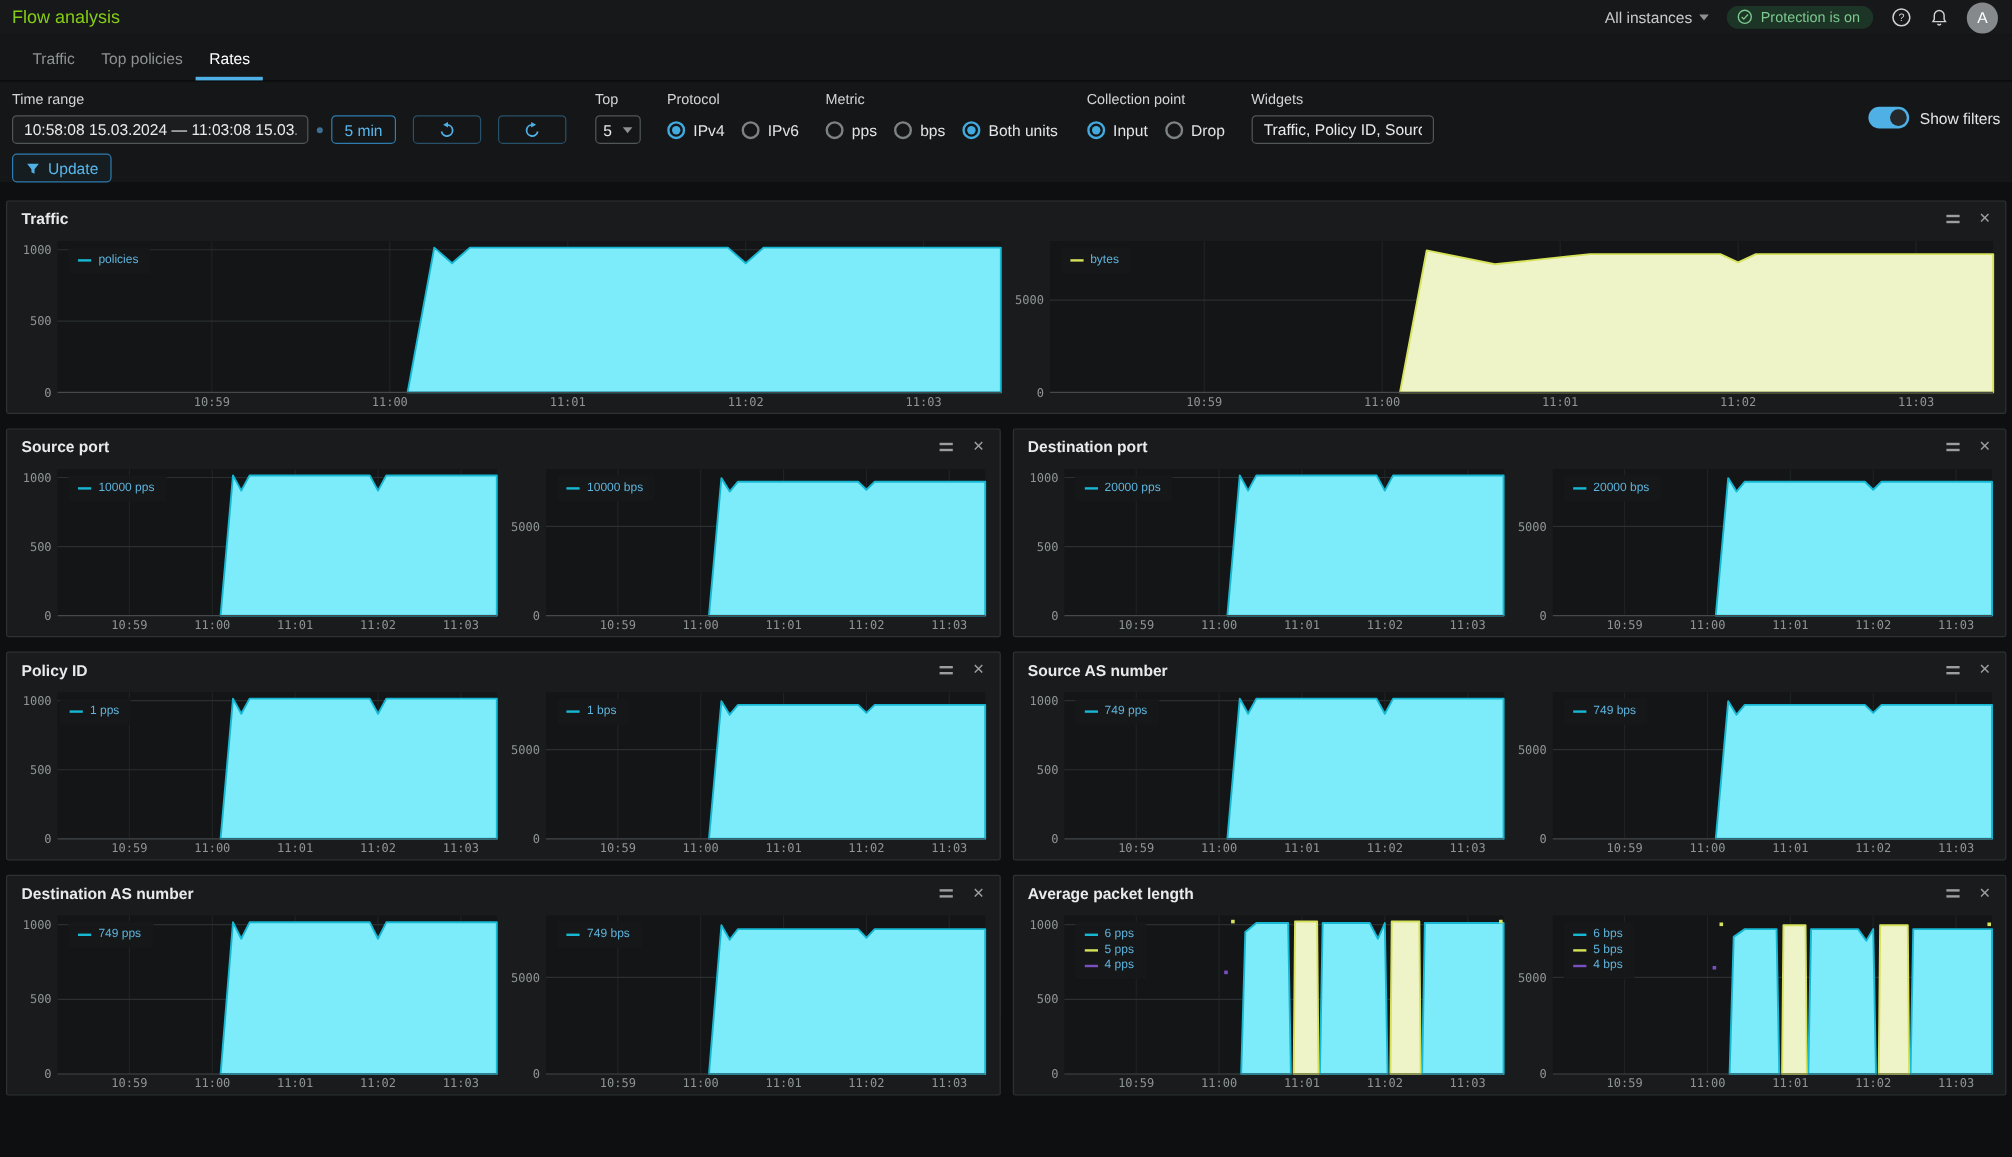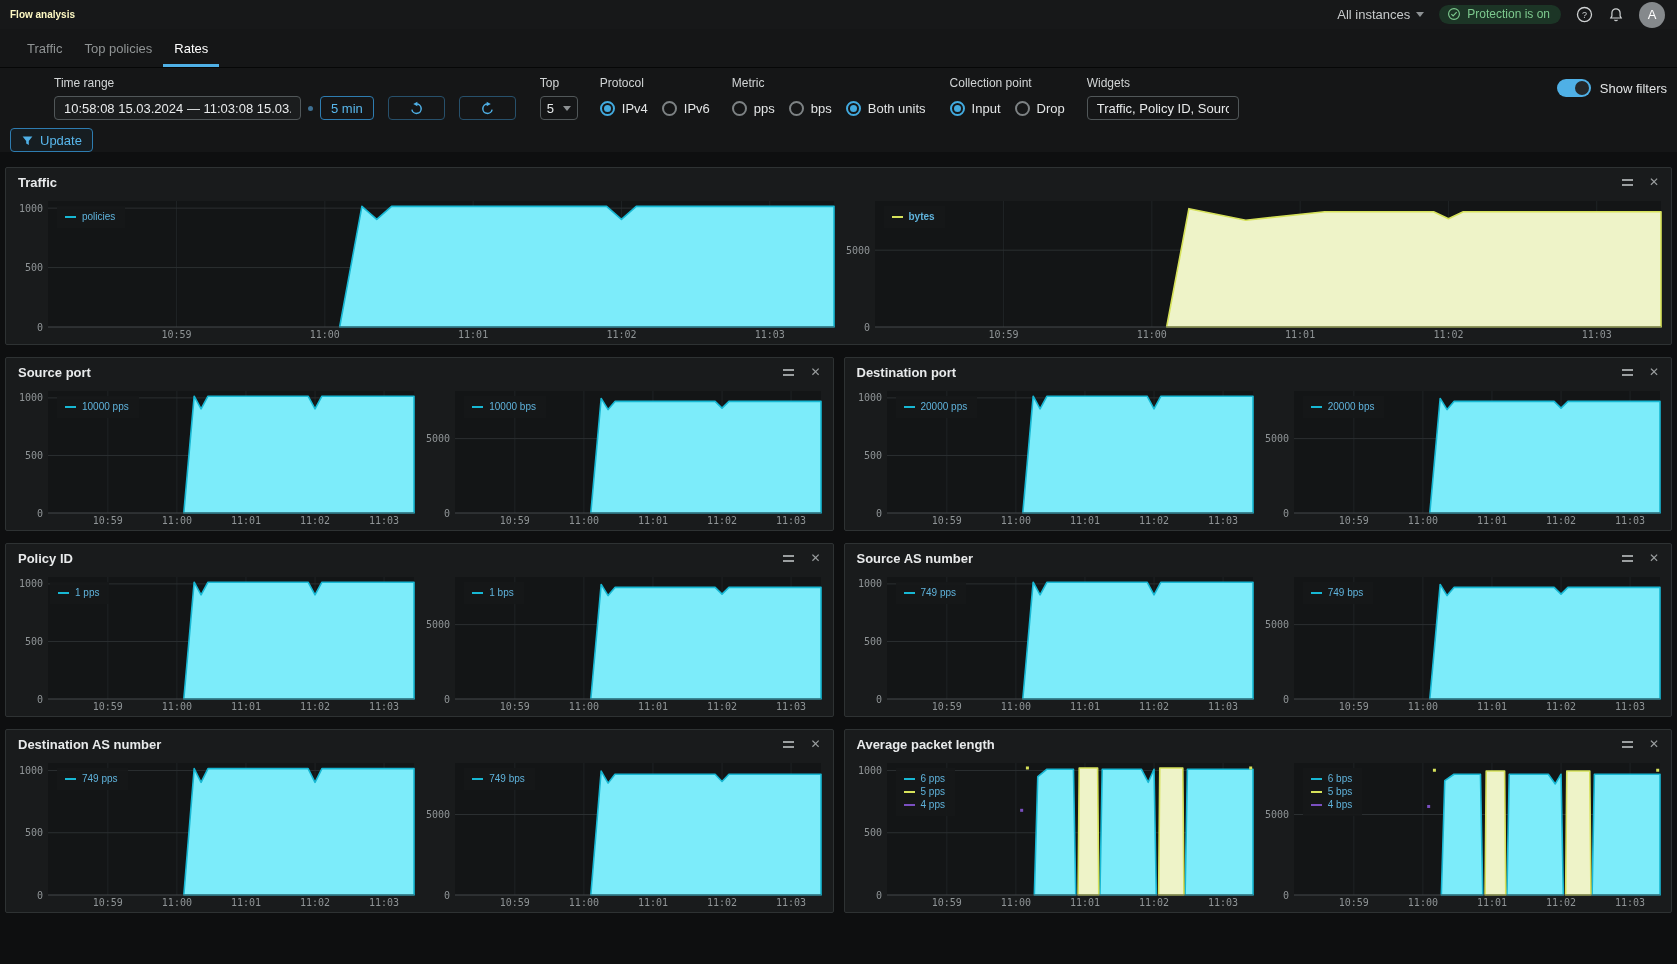--- a/index.html
+++ b/index.html
@@ -1,37 +1,37 @@
 <!DOCTYPE html>
 <html><head>
 <meta charset="utf-8">
 <style>
   * { margin:0; padding:0; box-sizing:border-box; }
   html,body { background:#0e0f10; }
   body { width:1677px; height:964px; overflow:hidden; font-family:"Liberation Sans",sans-serif; color:#e6e8e9; }
 
   
   .topbar { height:29px; background:#171819; display:flex; align-items:center; padding:0 12px 0 10px; }
-  .topbar-title { font-size:10px; font-weight:700; color:#fef9c3; }
+  .topbar-title { font-size:15px; font-weight:400; color:#84cc16; }
   .topbar-right { margin-left:auto; display:flex; align-items:center; gap:15px; }
   .instances { display:flex; align-items:center; gap:6px; font-size:13px; color:#c7cacb; cursor:pointer; }
   .caret { width:0; height:0; border-left:4px solid transparent; border-right:4px solid transparent; border-top:5px solid #8d9193; display:inline-block; }
   .pill { display:flex; align-items:center; gap:6px; background:#1c3526; color:#7dc98e; font-size:12px; padding:2px 11px 3px 8px; border-radius:10px; }
   .icon-btn { color:#cfd2d3; display:flex; align-items:center; cursor:pointer; }
   .avatar { width:26px; height:26px; border-radius:50%; background:#85898c; color:#fff; font-size:13px; display:flex; align-items:center; justify-content:center; cursor:pointer; }
 
   
   .tabs { height:39px; background:#151617; display:flex; align-items:stretch; padding-left:16px; border-bottom:1px solid #060707; }
   .tab { font-size:13px; color:#8f9394; display:flex; align-items:center; padding:0 11px; position:relative; cursor:pointer; }
   .tab.active { color:#fff; }
   .tab.active::after { content:""; position:absolute; left:0; right:0; bottom:0; height:3px; background:#4fb0e6; }
 
   
   .filterbar { background:#151617; padding:8px 10px 0 10px; position:relative; }
-  .frow1 { display:flex; align-items:flex-start;margin-left:44px; }
+  .frow1 { display:flex; align-items:center; }
   .fgroup { display:flex; flex-direction:column; gap:6px; }
   .flabel { font-size:12px; color:#d2d5d6; }
   .time-input { width:247px; height:24px; background:#1b1d1e; border:1px solid #515759; border-radius:4px; color:#e8eaeb; font-size:13px; padding:0 9px; outline:none; font-family:"Liberation Sans",sans-serif; }
   .dotsep { width:5px; height:5px; border-radius:50%; background:#3d6f92; margin:0 7px 10px 7px; }
   .btn-blue { height:24px; border:1px solid #2e7cb0; border-radius:4px; background:transparent; color:#58b7ec; font-size:13px; padding:0 10px; display:flex; align-items:center; justify-content:center; gap:6px; cursor:pointer; font-family:"Liberation Sans",sans-serif; }
   .btn-ghost { height:24px; width:57px; border:1px solid #27506b; border-radius:4px; background:transparent; color:#4fb0e6; display:flex; align-items:center; justify-content:center; cursor:pointer; }
   .mini-select { width:38px; height:24px; border:1px solid #515759; border-radius:4px; display:flex; align-items:center; justify-content:space-between; padding:0 6px; font-size:13px; color:#e8eaeb; cursor:pointer; }
   .radio-group { display:flex; align-items:center; gap:14px; height:24px; }
   .radio-opt { display:flex; align-items:center; gap:7px; font-size:13px; color:#e2e4e5; cursor:pointer; }
   .radio { width:15px; height:15px; border:2px solid #7d8284; border-radius:50%; position:relative; flex:none; }
@@ -270,21 +270,21 @@
             <line x1="36" y1="54.170731707317074" x2="822" y2="54.170731707317074" stroke="#2b2f31" stroke-width="1"></line>
             <polygon points="327.66037735849056,131 327.66037735849056,131 349.9056603773585,12.682926829268297 406.7547169811321,24.207317073170728 485.8490566037736,15.756097560975604 594.6037735849056,15.756097560975604 609.4339622641509,22.670731707317074 624.2641509433962,15.756097560975604 822,15.756097560975604 822,131" fill="#eef3c8" stroke="#d6e25a" stroke-width="1.6" stroke-linejoin="round"></polygon>
             <line x1="36" y1="131" x2="822" y2="131" stroke="#45494b" stroke-width="1"></line>
             <text x="31" y="134.5" text-anchor="end">0</text>
             <text x="31" y="57.670731707317074" text-anchor="end">5000</text>
             <text x="164.52830188679243" y="142" text-anchor="middle">10:59</text>
             <text x="312.8301886792453" y="142" text-anchor="middle">11:00</text>
             <text x="461.1320754716981" y="142" text-anchor="middle">11:01</text>
             <text x="609.4339622641509" y="142" text-anchor="middle">11:02</text>
             <text x="757.7358490566038" y="142" text-anchor="middle">11:03</text>
-          </svg><div class="chart-legend" style="left: 45px; top: 10px; font-weight: bold;">
+          </svg><div class="chart-legend" style="left: 45px; top: 10px;">
             <div class="legend-row">
               <span class="legend-dash" style="background: rgb(214, 226, 90);"></span>
               <span class="legend-label">bytes</span>
             </div>
           </div></div>
     </div>
   </div>
 
   <div class="panel-row row-bc">
     <div class="panel">

